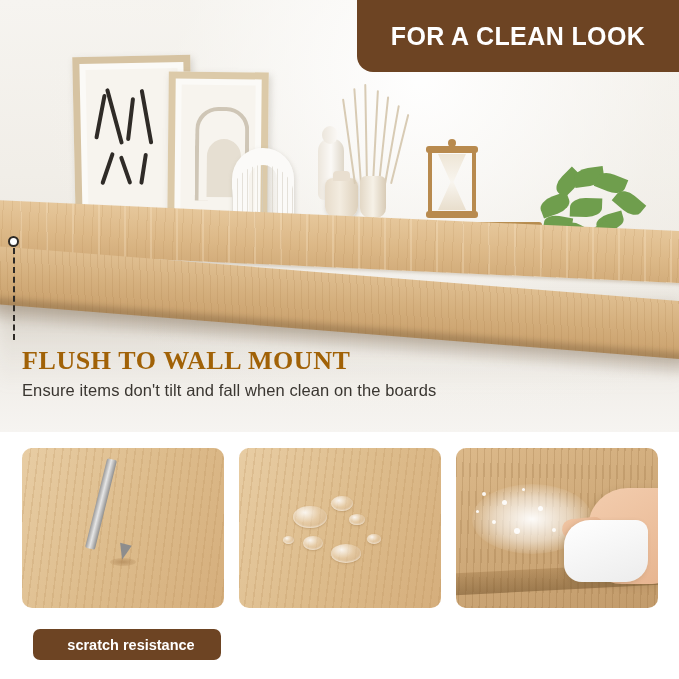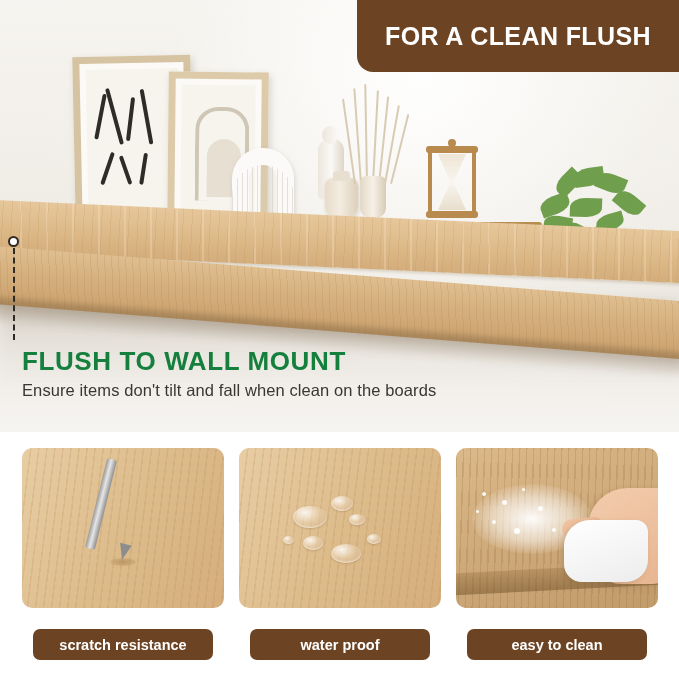--- a/index.html
+++ b/index.html
@@ -279,24 +279,25 @@
     font-weight: bold;
     letter-spacing: 0.4px;
     line-height: 30px;
     white-space: nowrap;
   }
 
   
   .headline {
     position: absolute;
     left: 22px; top: 346px;
-    color: #15803d;
+    color: #a16207;
     font-size: 26px;
     font-weight: bold;
     letter-spacing: 0.6px;
+    font-family: Liberation Serif, serif;
   }
   .subhead {
     position: absolute;
     left: 22px; top: 381px;
     color: #3a3631;
     font-size: 16.5px;
     letter-spacing: 0.1px;
   }
 
   
@@ -335,20 +336,21 @@
     left: 11px; bottom: 0;
     width: 180px; height: 31px;
     background: #6d4423;
     border-radius: 7px;
     color: #ffffff;
     font-size: 14.5px;
     font-weight: bold;
     display: flex;
     align-items: center;
     justify-content: center;
+    padding-left: 8px;
   }
 
   
   .tool {
     position: absolute;
     left: 74px; top: 10px;
     width: 10px; height: 92px;
     background: linear-gradient(90deg,#9a9a9a,#e6e6e6 45%,#8f8f8f);
     transform: rotate(14deg);
     border-radius: 2px;
@@ -496,21 +498,21 @@
       <div class="shelf-top"></div>
       <div class="shelf-face"></div>
       <div class="shelf-under"></div>
     </div>
 
     <div class="callout-dot"></div>
     <div class="callout-line"></div>
   </div>
 
   <div class="badge">
-    <div class="l2">FOR A CLEAN FLUSH</div>
+    <div class="l2">FOR A CLEAN LOOK</div>
   </div>
 
   <div class="headline">FLUSH TO WALL MOUNT</div>
   <div class="subhead">Ensure items don't tilt and fall when clean on the boards</div>
 
   <div class="cards">
 
     <div class="card">
       <div class="card-photo">
         <div class="wood"></div>
@@ -525,21 +527,20 @@
       <div class="card-photo">
         <div class="wood"></div>
         <div class="drop" style="left:54px;top:58px;width:34px;height:22px;"></div>
         <div class="drop" style="left:92px;top:48px;width:22px;height:15px;"></div>
         <div class="drop" style="left:110px;top:66px;width:16px;height:11px;"></div>
         <div class="drop" style="left:64px;top:88px;width:20px;height:14px;"></div>
         <div class="drop" style="left:92px;top:96px;width:30px;height:19px;"></div>
         <div class="drop" style="left:128px;top:86px;width:14px;height:10px;"></div>
         <div class="drop" style="left:44px;top:88px;width:11px;height:8px;"></div>
       </div>
-      <div class="card-label">water proof</div>
     </div>
 
     <div class="card">
       <div class="card-photo">
         <div class="wood dark"></div>
         <div class="card-edge"></div>
         <div class="powder"></div>
         <div class="speck" style="left:26px;top:44px;width:4px;height:4px;"></div>
         <div class="speck" style="left:46px;top:52px;width:5px;height:5px;"></div>
         <div class="speck" style="left:66px;top:40px;width:3px;height:3px;"></div>
@@ -547,17 +548,16 @@
         <div class="speck" style="left:36px;top:72px;width:4px;height:4px;"></div>
         <div class="speck" style="left:58px;top:80px;width:6px;height:6px;"></div>
         <div class="speck" style="left:96px;top:80px;width:4px;height:4px;"></div>
         <div class="speck" style="left:20px;top:62px;width:3px;height:3px;"></div>
         <div class="hand">
           <div class="finger" style="left:-26px;top:30px;width:42px;height:20px;transform:rotate(-6deg);"></div>
           <div class="finger" style="left:-20px;top:54px;width:36px;height:18px;transform:rotate(-2deg);"></div>
         </div>
         <div class="cloth"></div>
       </div>
-      <div class="card-label">easy to clean</div>
     </div>
 
   </div>
 </div>
 
 </body></html>

